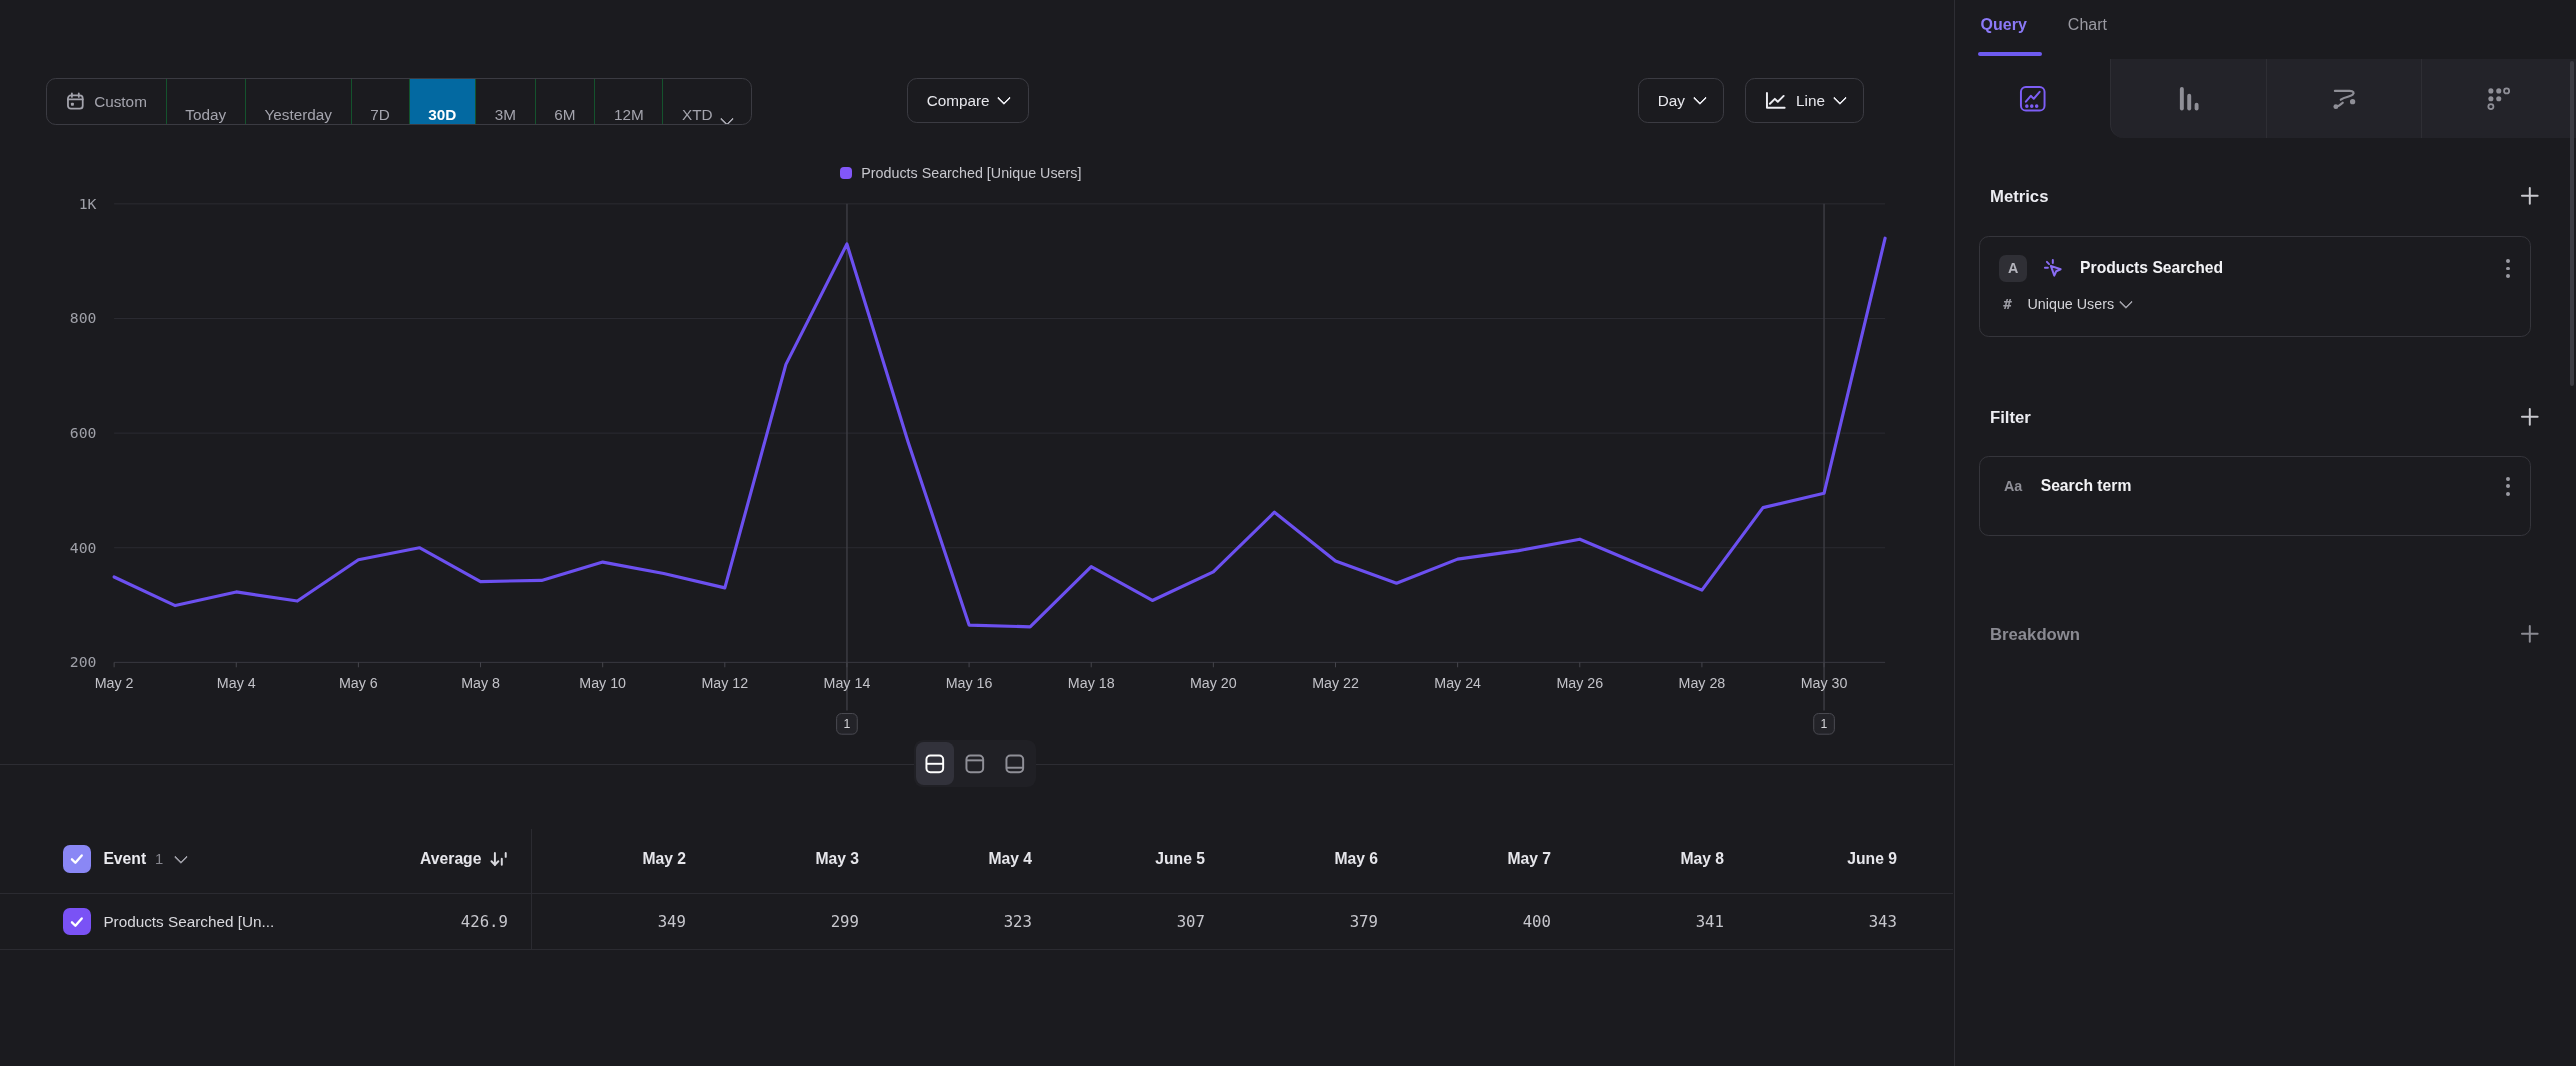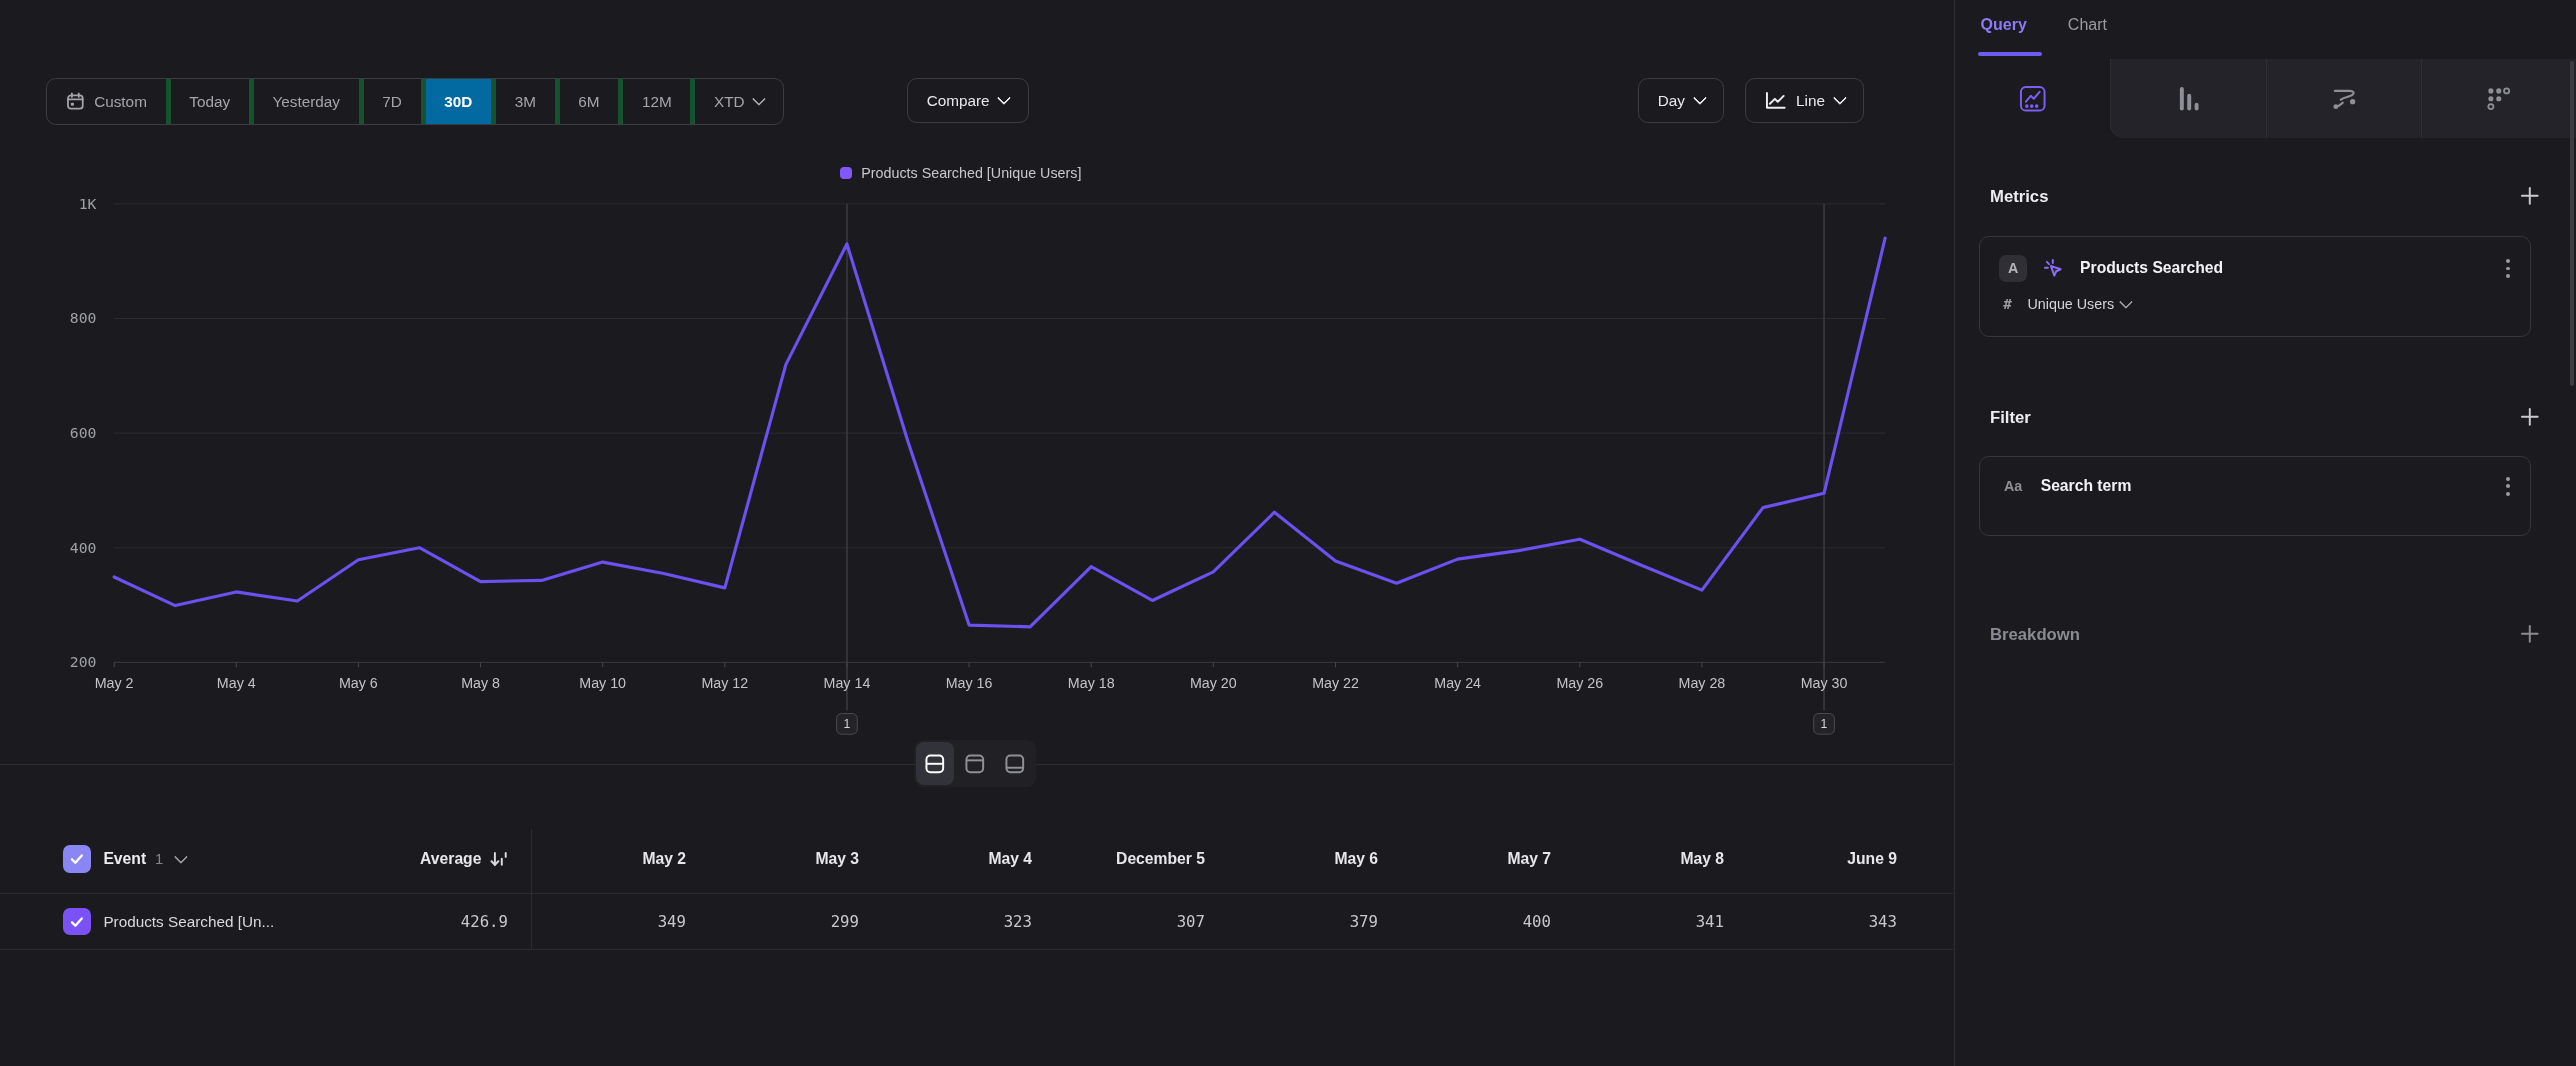--- a/index.html
+++ b/index.html
@@ -13,21 +13,21 @@
   .kebab{display:flex;flex-direction:column;gap:3.9px;align-items:center;cursor:pointer;}
   .kebab i{width:3.9px;height:3.9px;border-radius:50%;background:#9a9aa2;}
 
   
   #main{position:absolute;left:0;top:0;width:1953px;height:1067px;}
 
   
   #range-control{position:absolute;left:46px;top:78px;height:45px;display:flex;align-items:stretch;
       border:1px solid #3b3b42;border-radius:9.8px;overflow:hidden;font-size:15.3px;color:#a4a4ad;}
   .range-item{display:flex;align-items:center;gap:9.8px;padding:0 18.7px;cursor:pointer;white-space:nowrap;}
-  .range-item + .range-item{border-left:5px solid #14532d;}
+  .range-item + .range-item{border-left:1px solid #14532d;align-items:flex-end;}
   .range-item.selected{background:#0369a1;color:#ffffff;font-weight:700;}
   .tbtn{position:absolute;top:78px;height:45px;border:1px solid #3b3b42;border-radius:9.8px;
       display:flex;align-items:center;gap:9.8px;padding:0 18.7px;font-size:15.3px;color:#e7e7ec;
       box-sizing:border-box;cursor:pointer;background:transparent;}
   #compare-btn{left:907px;}
   #day-btn{left:1638px;}
   #line-btn{left:1745px;}
 
   
   #legend{position:absolute;left:0;top:165px;width:1921px;display:flex;justify-content:center;
@@ -277,21 +277,21 @@
             <div class="col first">
               <span class="hd">May 2</span>
             </div>
             <div class="col">
               <span class="hd">May 3</span>
             </div>
             <div class="col">
               <span class="hd">May 4</span>
             </div>
             <div class="col">
-              <span class="hd">December 5</span>
+              <span class="hd">June 5</span>
             </div>
             <div class="col">
               <span class="hd">May 6</span>
             </div>
             <div class="col">
               <span class="hd">May 7</span>
             </div>
             <div class="col">
               <span class="hd">May 8</span>
             </div>

